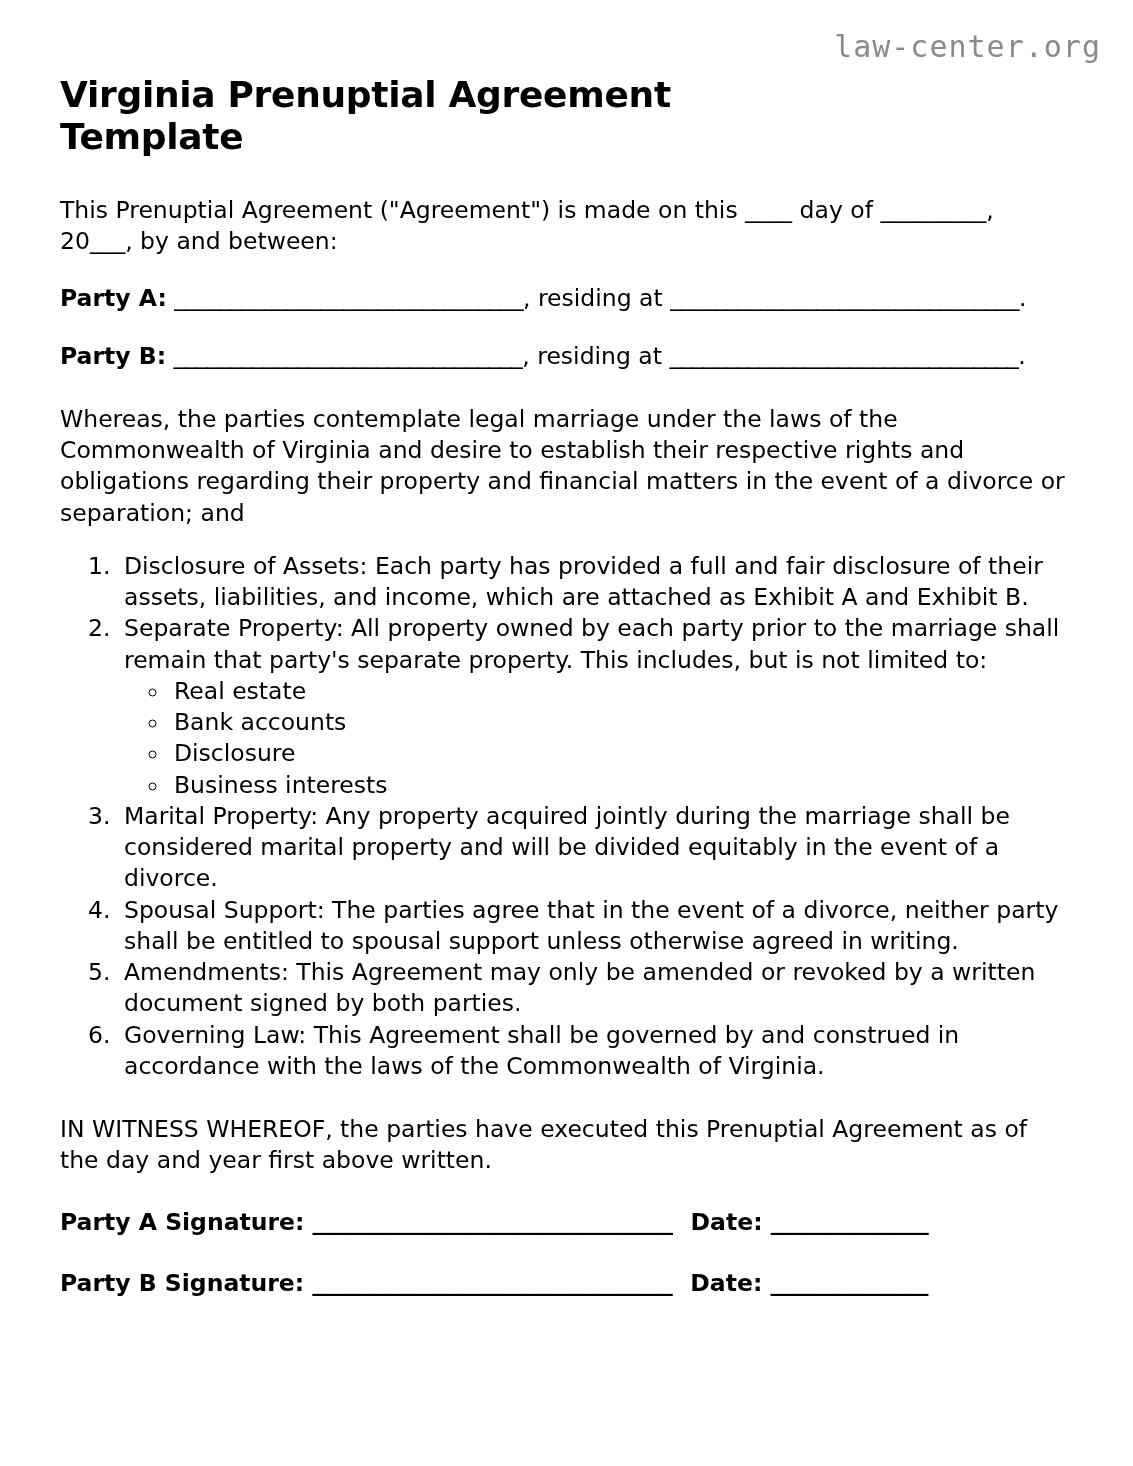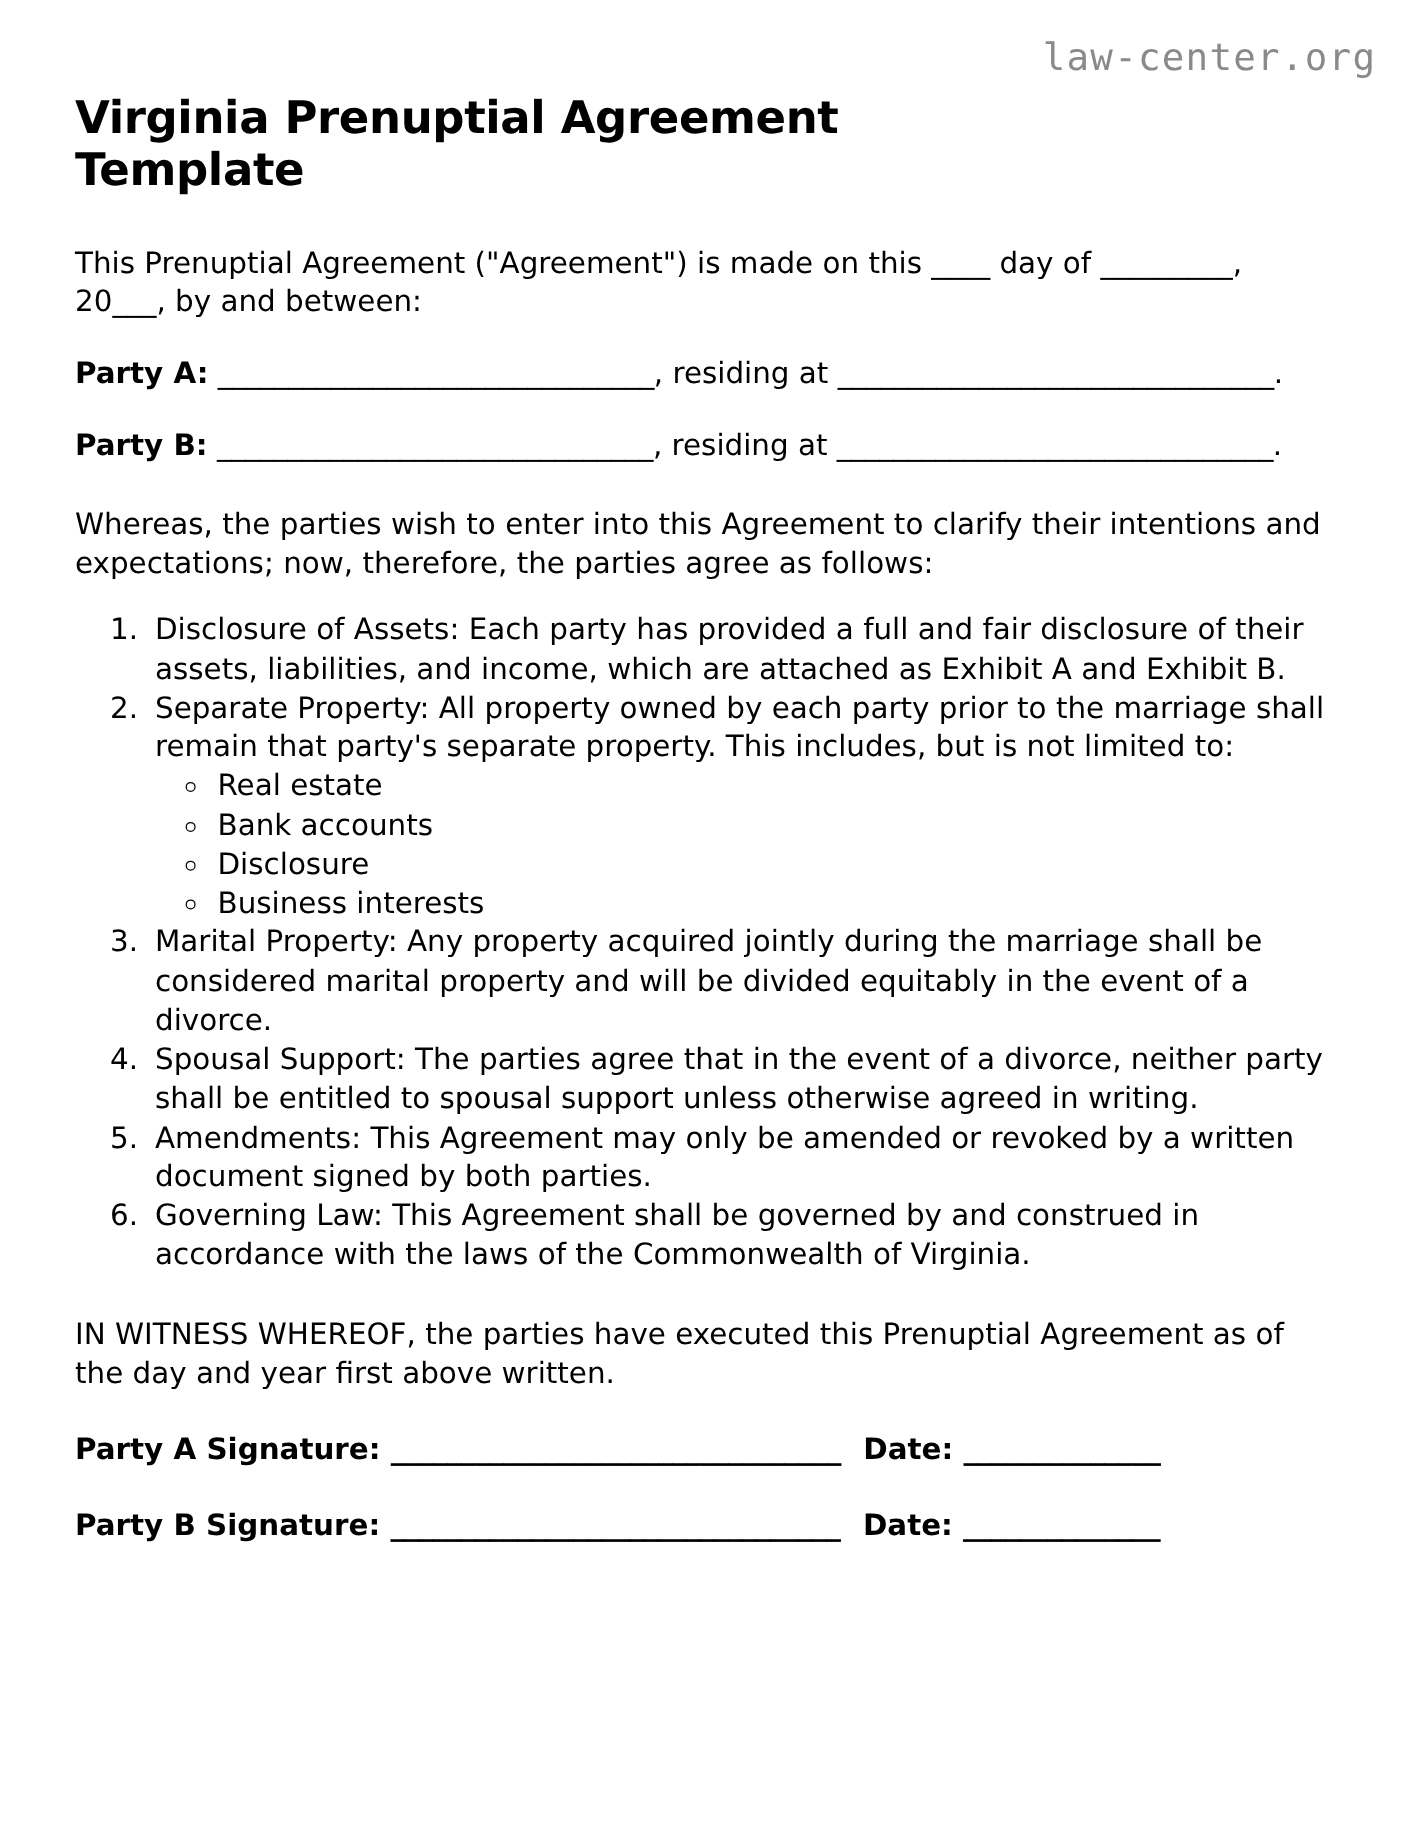--- a/index.html
+++ b/index.html
@@ -104,22 +104,22 @@
     <p class="para intro">This Prenuptial Agreement ("Agreement") is made on this ____ day of _________, 20___, by and between:</p>
 
     <p class="party-line">
       <span class="lbl">Party A:</span><span>&nbsp;</span><span class="blank">_______________________________</span><span>, residing at </span><span class="blank">_______________________________</span><span>.</span>
     </p>
 
     <p class="party-line">
       <span class="lbl">Party B:</span><span>&nbsp;</span><span class="blank">_______________________________</span><span>, residing at </span><span class="blank">_______________________________</span><span>.</span>
     </p>
 
+    <p class="para">Whereas, the parties contemplate legal marriage under the laws of the Commonwealth of Virginia and desire to establish their respective rights and obligations regarding their property and financial matters in the event of a divorce or separation; and</p>
 
-    <p class="para">Whereas, the parties wish to enter into this Agreement to clarify their intentions and expectations; now, therefore, the parties agree as follows:</p>
 
     <ol class="main-list">
       <li>
         <span class="term">Disclosure of Assets:</span><span> Each party has provided a full and fair disclosure of their assets, liabilities, and income, which are attached as Exhibit A and Exhibit B.</span>
       </li>
       <li>
         <span class="term">Separate Property:</span><span> All property owned by each party prior to the marriage shall remain that party's separate property. This includes, but is not limited to:</span>
         <ul class="sub-list">
           <li>Real estate</li>
           <li>Bank accounts</li>

